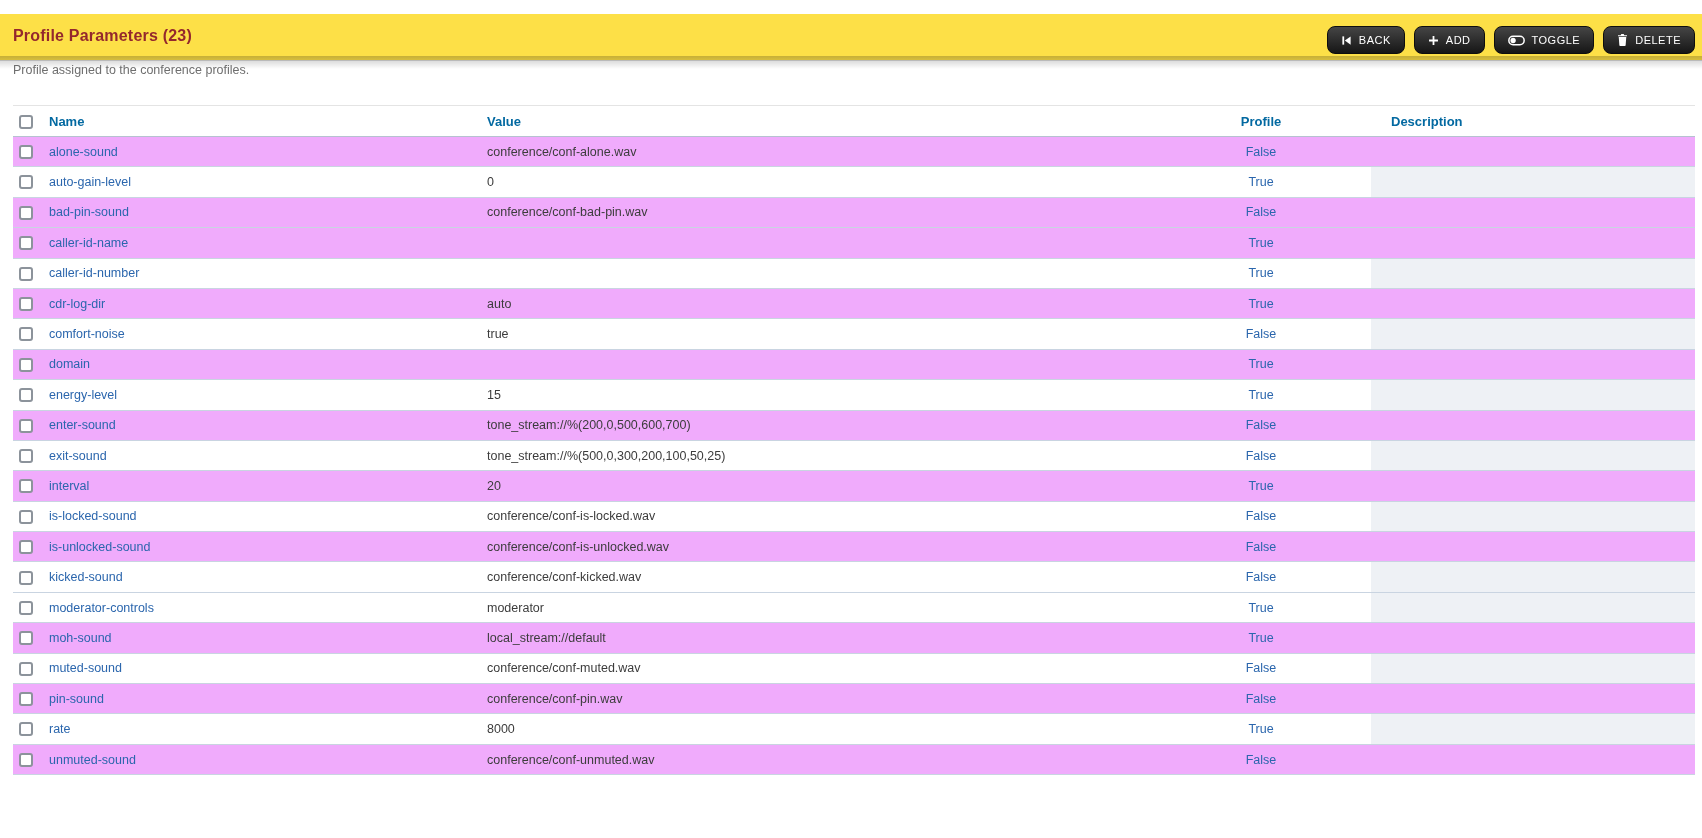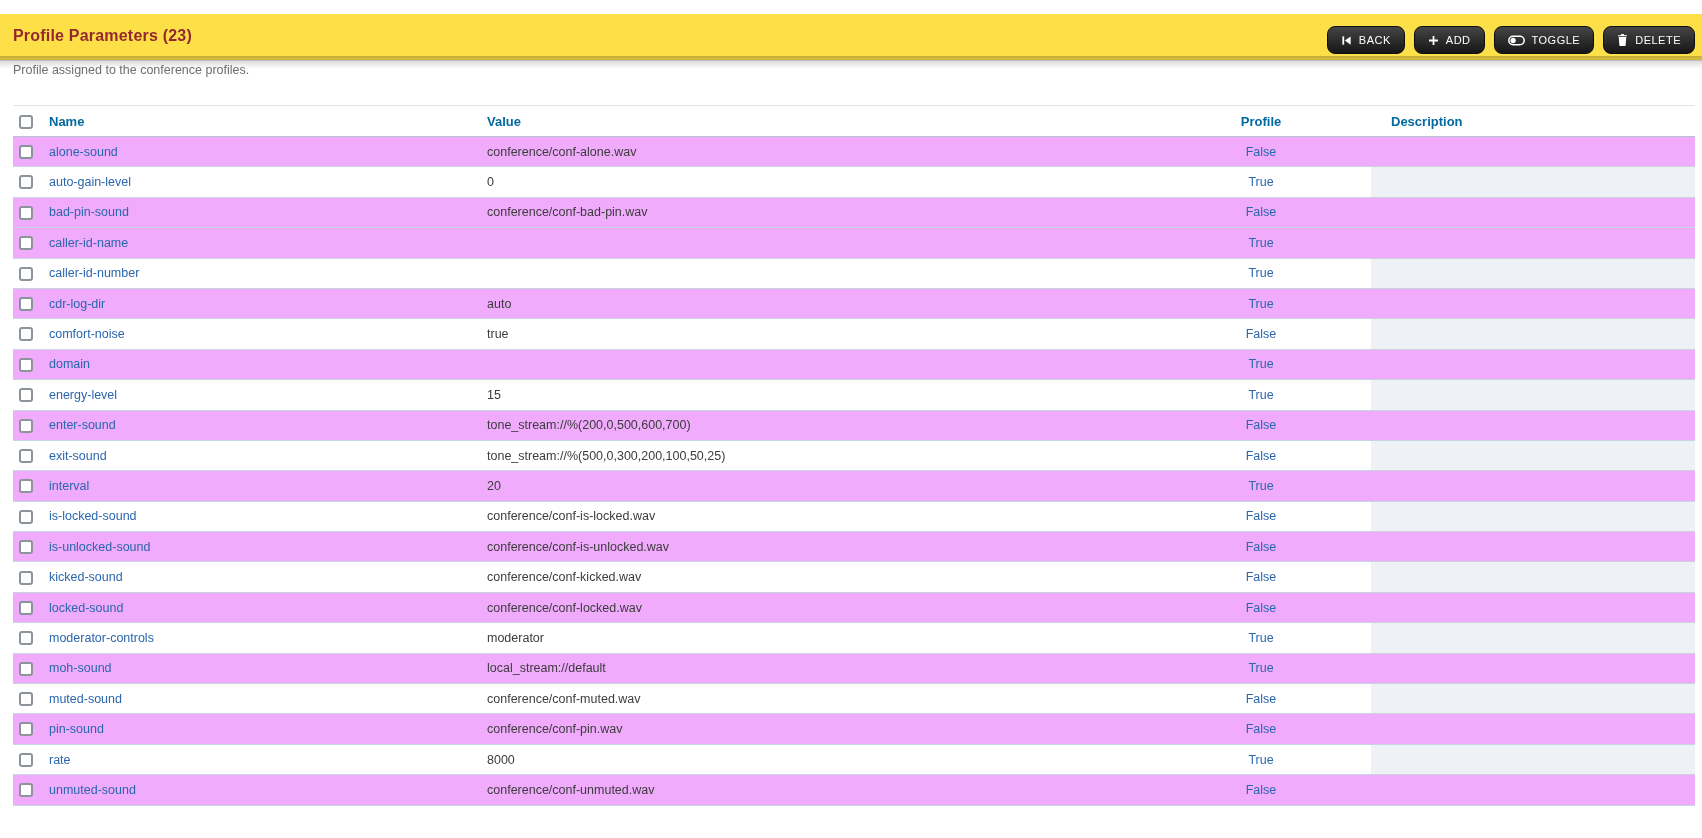--- a/index.html
+++ b/index.html
@@ -247,27 +247,20 @@
         <td class="enabled-cell"><a class="link">False</a></td>
         <td class="desc-cell"></td>
       </tr>
       <tr class="even">
         <td class="cb-cell"><span class="cb"></span></td>
         <td><a class="link">kicked-sound</a></td>
         <td>conference/conf-kicked.wav</td>
         <td class="enabled-cell"><a class="link">False</a></td>
         <td class="desc-cell"></td>
       </tr>
-      <tr class="odd">
-        <td class="cb-cell"><span class="cb"></span></td>
-        <td><a class="link">locked-sound</a></td>
-        <td>conference/conf-locked.wav</td>
-        <td class="enabled-cell"><a class="link">False</a></td>
-        <td class="desc-cell"></td>
-      </tr>
       <tr class="even">
         <td class="cb-cell"><span class="cb"></span></td>
         <td><a class="link">moderator-controls</a></td>
         <td>moderator</td>
         <td class="enabled-cell"><a class="link">True</a></td>
         <td class="desc-cell"></td>
       </tr>
       <tr class="odd">
         <td class="cb-cell"><span class="cb"></span></td>
         <td><a class="link">moh-sound</a></td>

